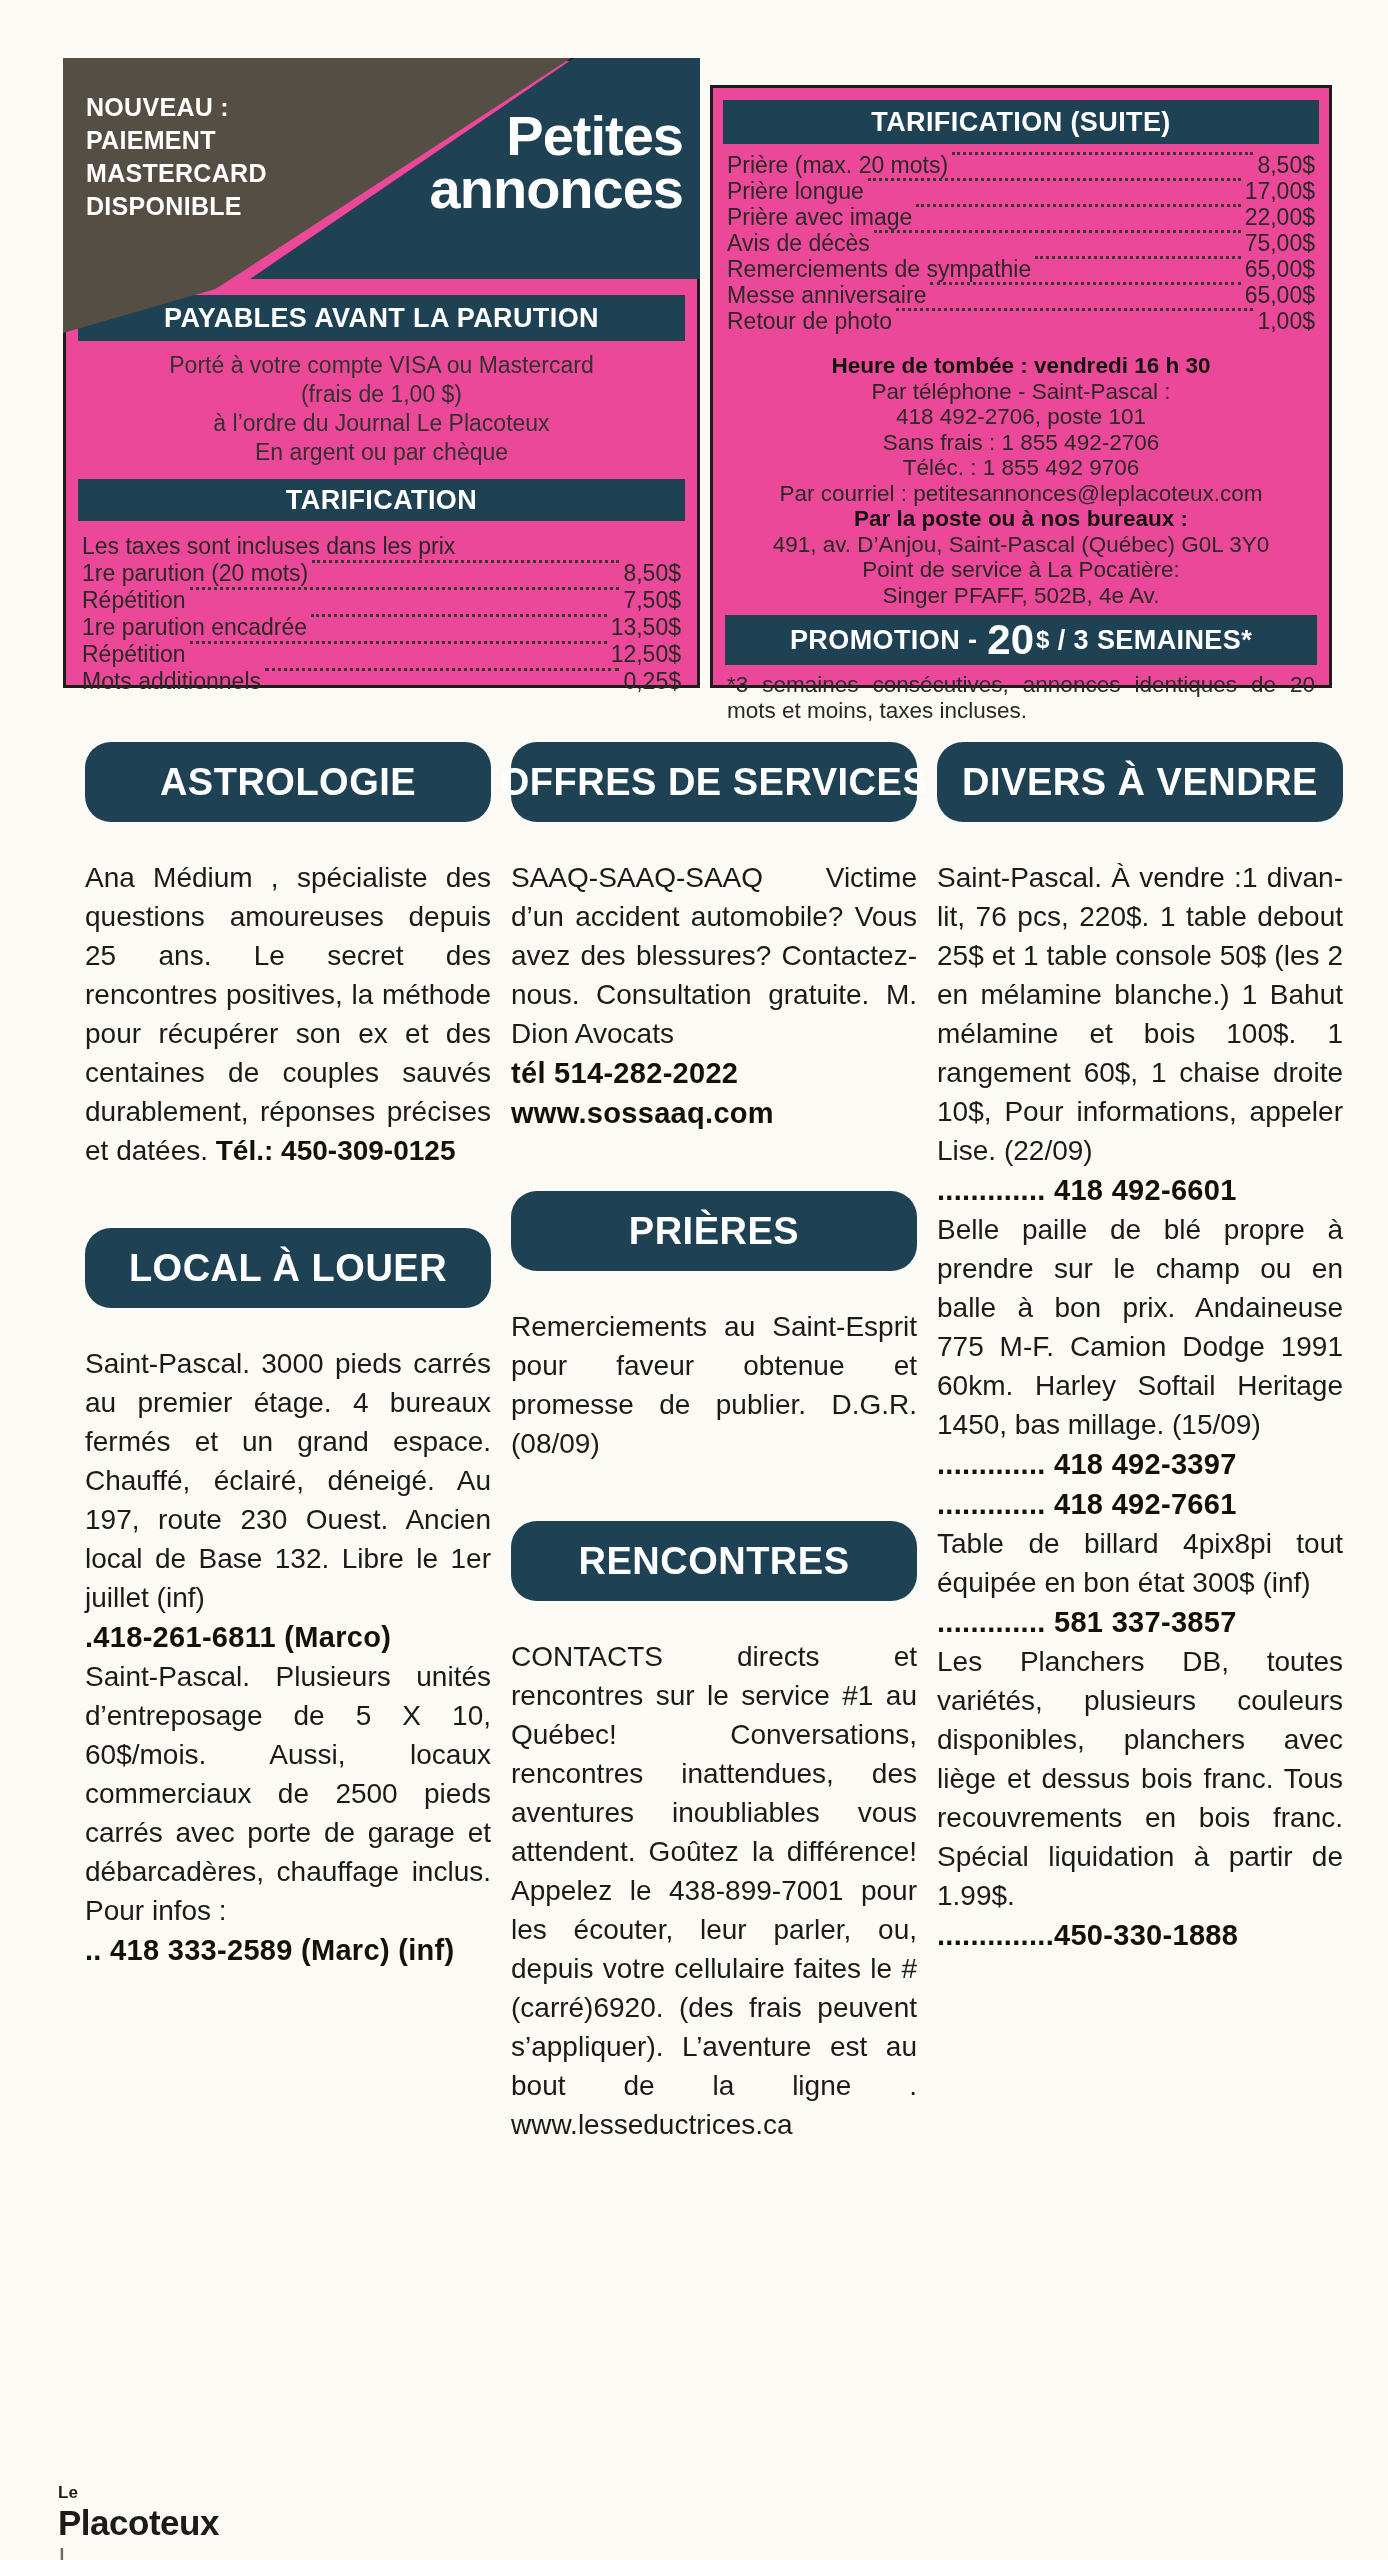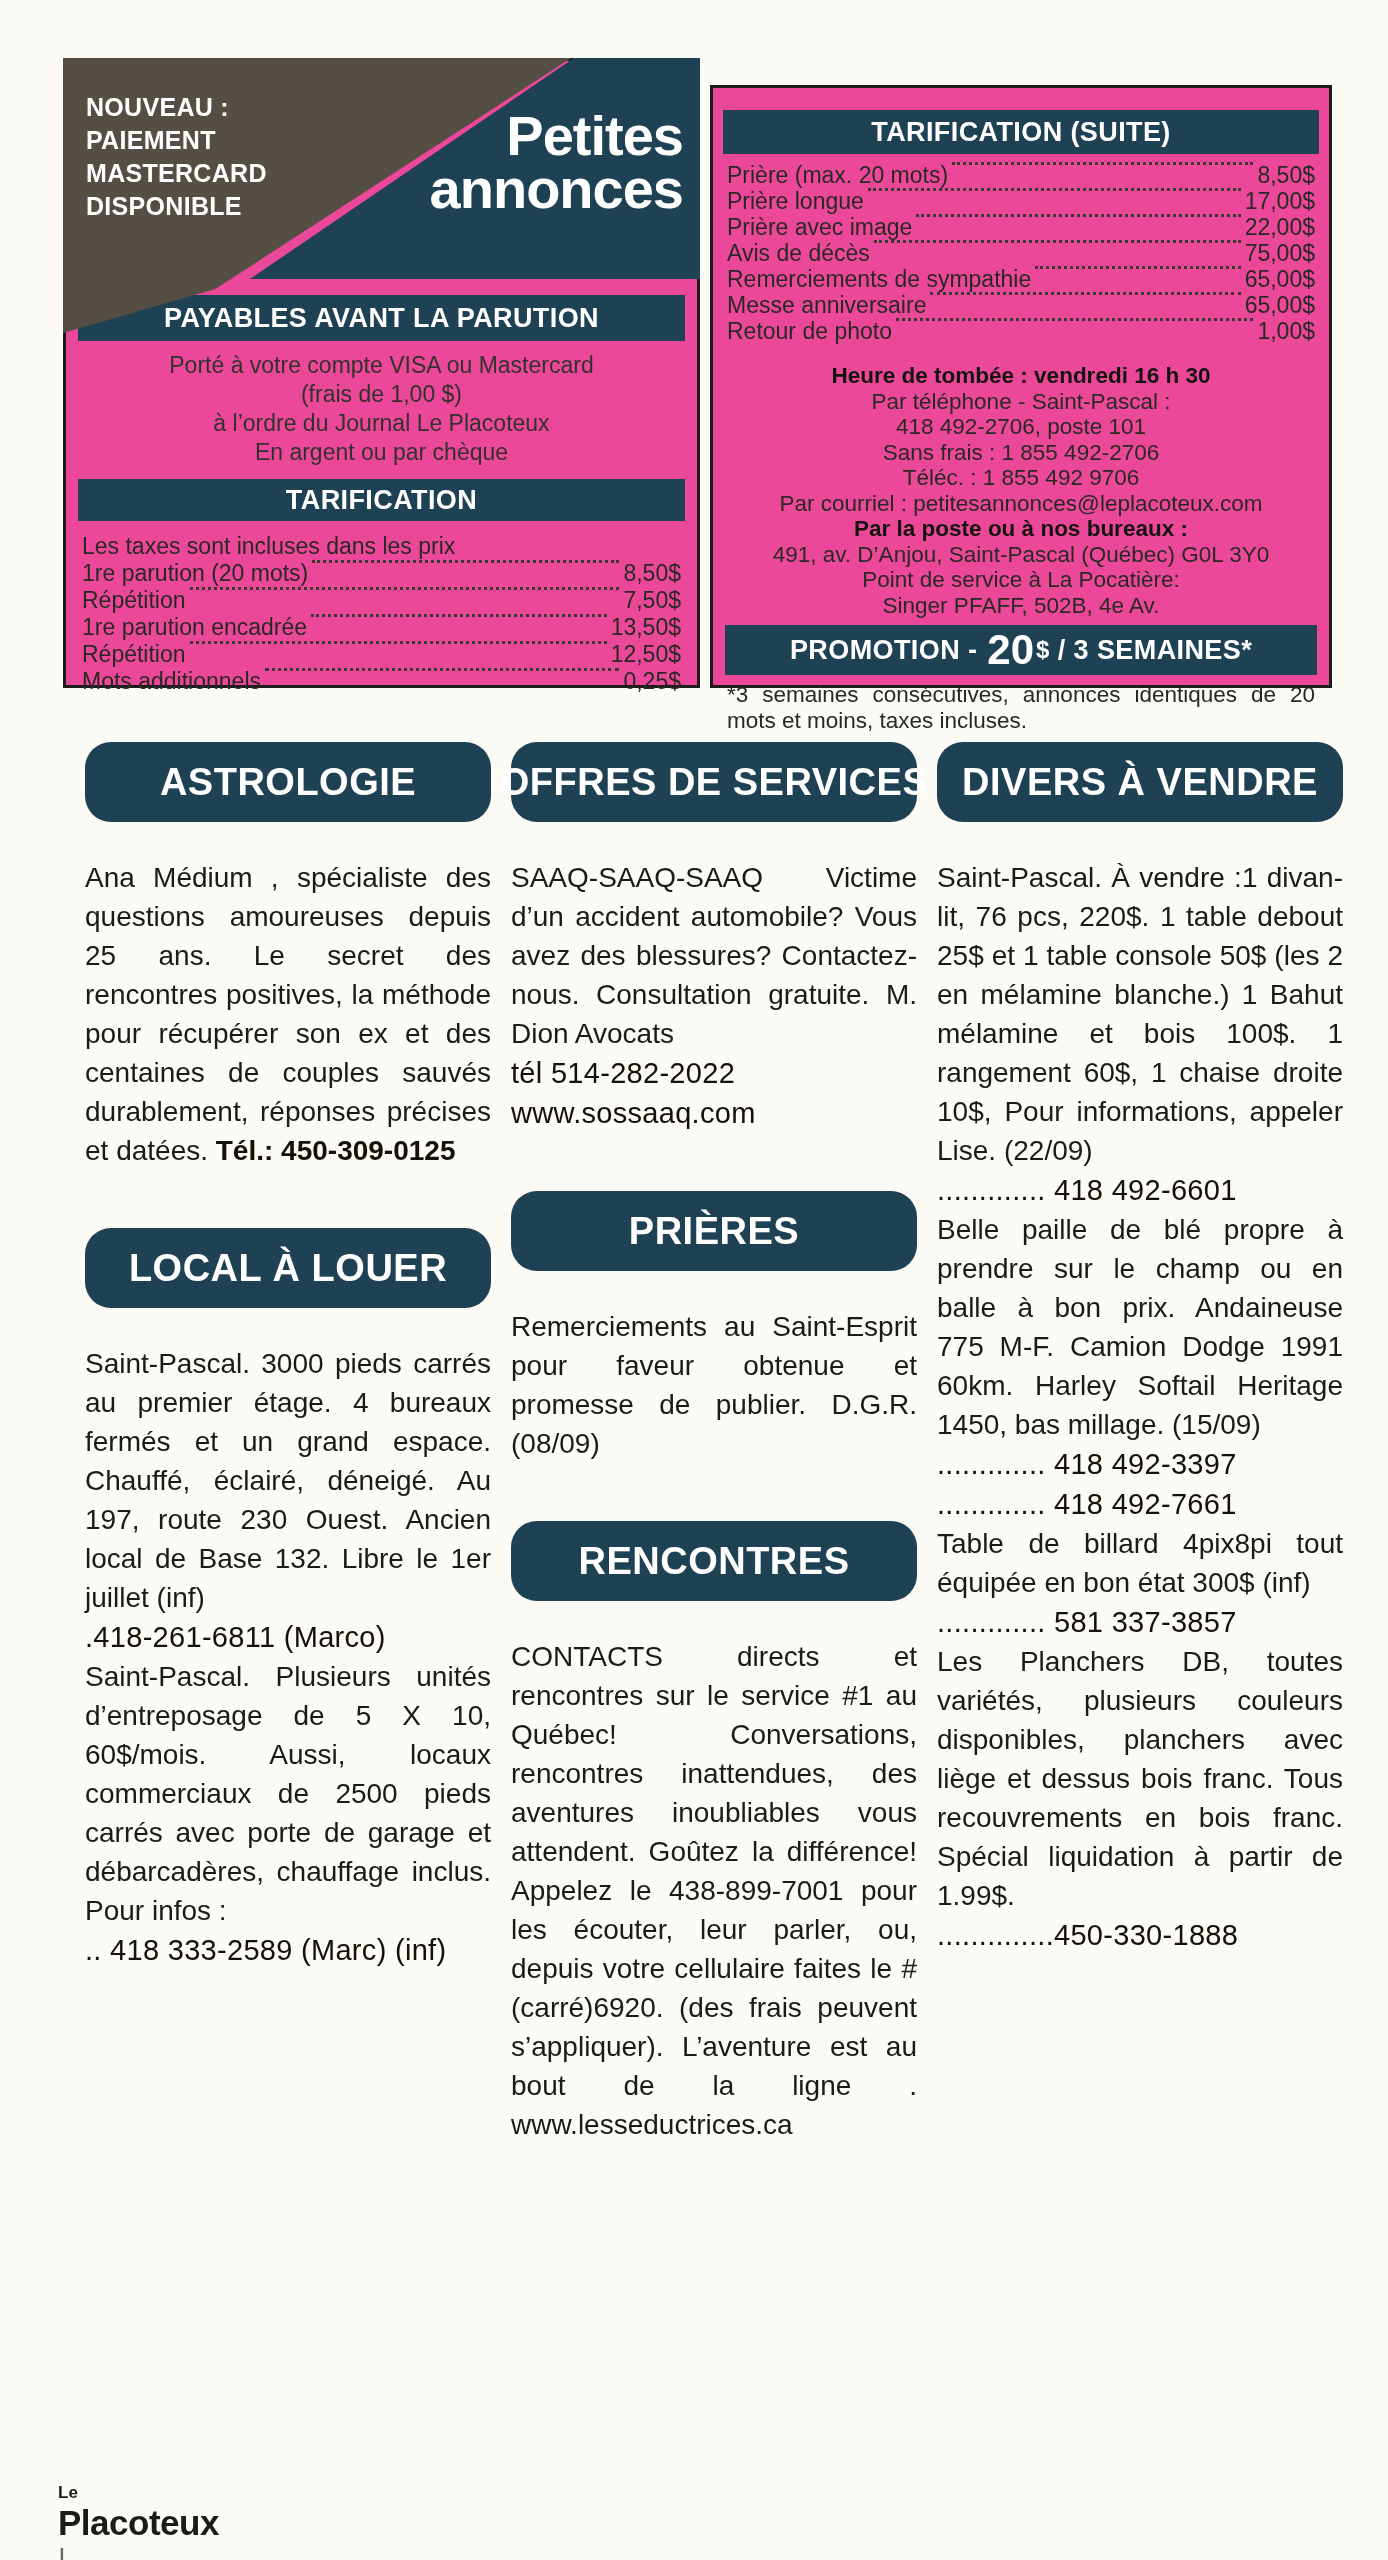--- a/index.html
+++ b/index.html
@@ -34,21 +34,21 @@
   .mast-bar { margin:6px 12px 0 12px; height:46px; font-size:27px; letter-spacing:0.4px; }
   .pay-lines { margin-top:10px; text-align:center; font-size:23px; line-height:29px; color:#33312e; }
   .tarif-bar { margin:12px 12px 0 12px; height:42px; font-size:27px; letter-spacing:0.4px; }
   .rates { margin:12px 16px 0 16px; font-size:23px; color:#2a2825; }
   .rate-row { display:flex; align-items:flex-start; line-height:27px; }
   .rate-label { white-space:nowrap; }
   .leader { flex:1; border-bottom:3px dotted #3a3834; margin:0 4px 5px 4px; min-width:10px; }
   .rate-price { white-space:nowrap; }
 
   
-  .suite { left:710px; top:85px; width:622px; height:603px; padding:22px 10px; }
+  .suite { left:710px; top:85px; width:622px; height:603px; padding:12px 10px; }
   .suite-bar { height:44px; font-size:27px; letter-spacing:0.4px; margin-bottom:8px; }
   .suite .rates { margin:0 4px; }
   .suite .rate-row { line-height:26px; font-size:23px; }
   .contact { text-align:center; font-size:22.5px; line-height:25.5px; color:#2a2825; margin-top:19px; }
   .contact .bold { font-weight:bold; color:#151310; }
   .promo-bar { margin:7px 2px; height:50px; font-size:27px; letter-spacing:0.4px; }
   .promo-amount { font-size:42px; line-height:42px; margin:0 2px 0 10px; letter-spacing:0; }
   .promo-cur { font-size:24px; vertical-align:super; line-height:10px; margin-right:8px; }
   .footnote { font-size:22.5px; line-height:26px; color:#2a2825; text-align:justify; margin:2px 4px; }
 
@@ -56,21 +56,21 @@
   .columns { position:absolute; left:85px; top:742px; width:1258px; display:flex; gap:20px; }
   .col { flex:1; min-width:0; }
   .col-header {
     height:80px; background:#1e4154; color:#ffffff; font-weight:800;
     display:flex; align-items:center; justify-content:center;
     font-size:38px; letter-spacing:0.5px; margin-bottom:36px; white-space:nowrap;border-radius:26px;
   }
   .col-header.later { margin-top:58px; }
   .ad { font-size:28px; line-height:39px; text-align:justify; color:#1c1a17; }
   .ad .inline-bold { font-weight:bold; color:#131108; }
-  .phone-line { font-weight:normal; font-size:29px; line-height:40px; color:#131108; text-align:left; letter-spacing:0.3px; }
+  .phone-line { font-weight:bold; font-size:29px; line-height:40px; color:#131108; text-align:left; letter-spacing:0.3px; }
 
   
   .footer {
     position:absolute; right:48px; top:2483px; left:0;
     display:flex; justify-content:flex-end; align-items:baseline; color:#1d1b18;flex-direction:column;
   }
   .logo-le { font-size:17px; font-weight:bold; }
   .logo-name { font-size:35px; font-weight:bold; letter-spacing:-0.5px; }
   .foot-sep { font-size:30px; color:#6b6965; font-weight:300; margin:0 16px; }
   .foot-text { font-size:30px; }

